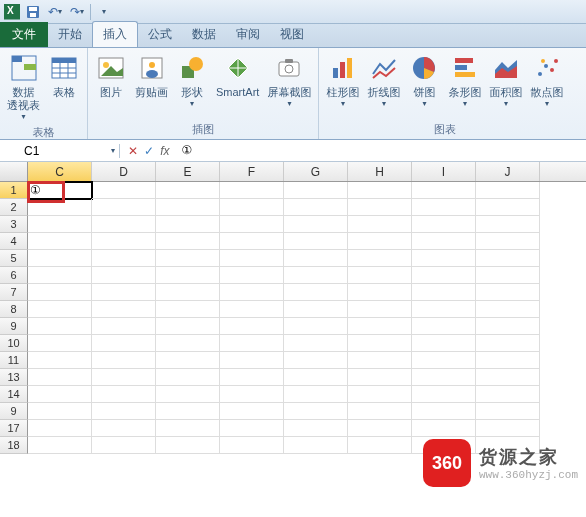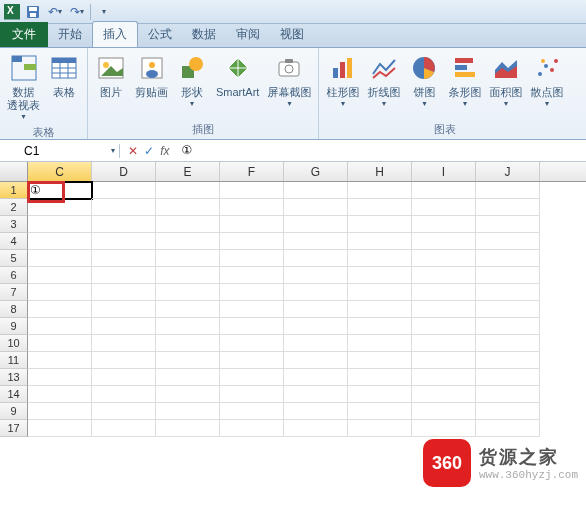--- a/index.html
+++ b/index.html
@@ -442,20 +442,31 @@
         <div class="rowhead">17</div>
         <div class="cell" style="width: 64px;"></div>
         <div class="cell" style="width: 64px;"></div>
         <div class="cell" style="width: 64px;"></div>
         <div class="cell" style="width: 64px;"></div>
         <div class="cell" style="width: 64px;"></div>
         <div class="cell" style="width: 64px;"></div>
         <div class="cell" style="width: 64px;"></div>
         <div class="cell" style="width: 64px;"></div>
       </div>
+      <div class="row">
+        <div class="rowhead">18</div>
+        <div class="cell" style="width: 64px;"></div>
+        <div class="cell" style="width: 64px;"></div>
+        <div class="cell" style="width: 64px;"></div>
+        <div class="cell" style="width: 64px;"></div>
+        <div class="cell" style="width: 64px;"></div>
+        <div class="cell" style="width: 64px;"></div>
+        <div class="cell" style="width: 64px;"></div>
+        <div class="cell" style="width: 64px;"></div>
+      </div>
     </div>
   <div class="red-highlight" style="left:27px; top:19px; width:38px; height:22px;"></div>
 </div>
 
 <div class="watermark">
   <div class="wm-badge">360</div>
   <div class="wm-text">
     <div class="wm-title">货源之家</div>
     <div class="wm-url">www.360hyzj.com</div>
   </div>

